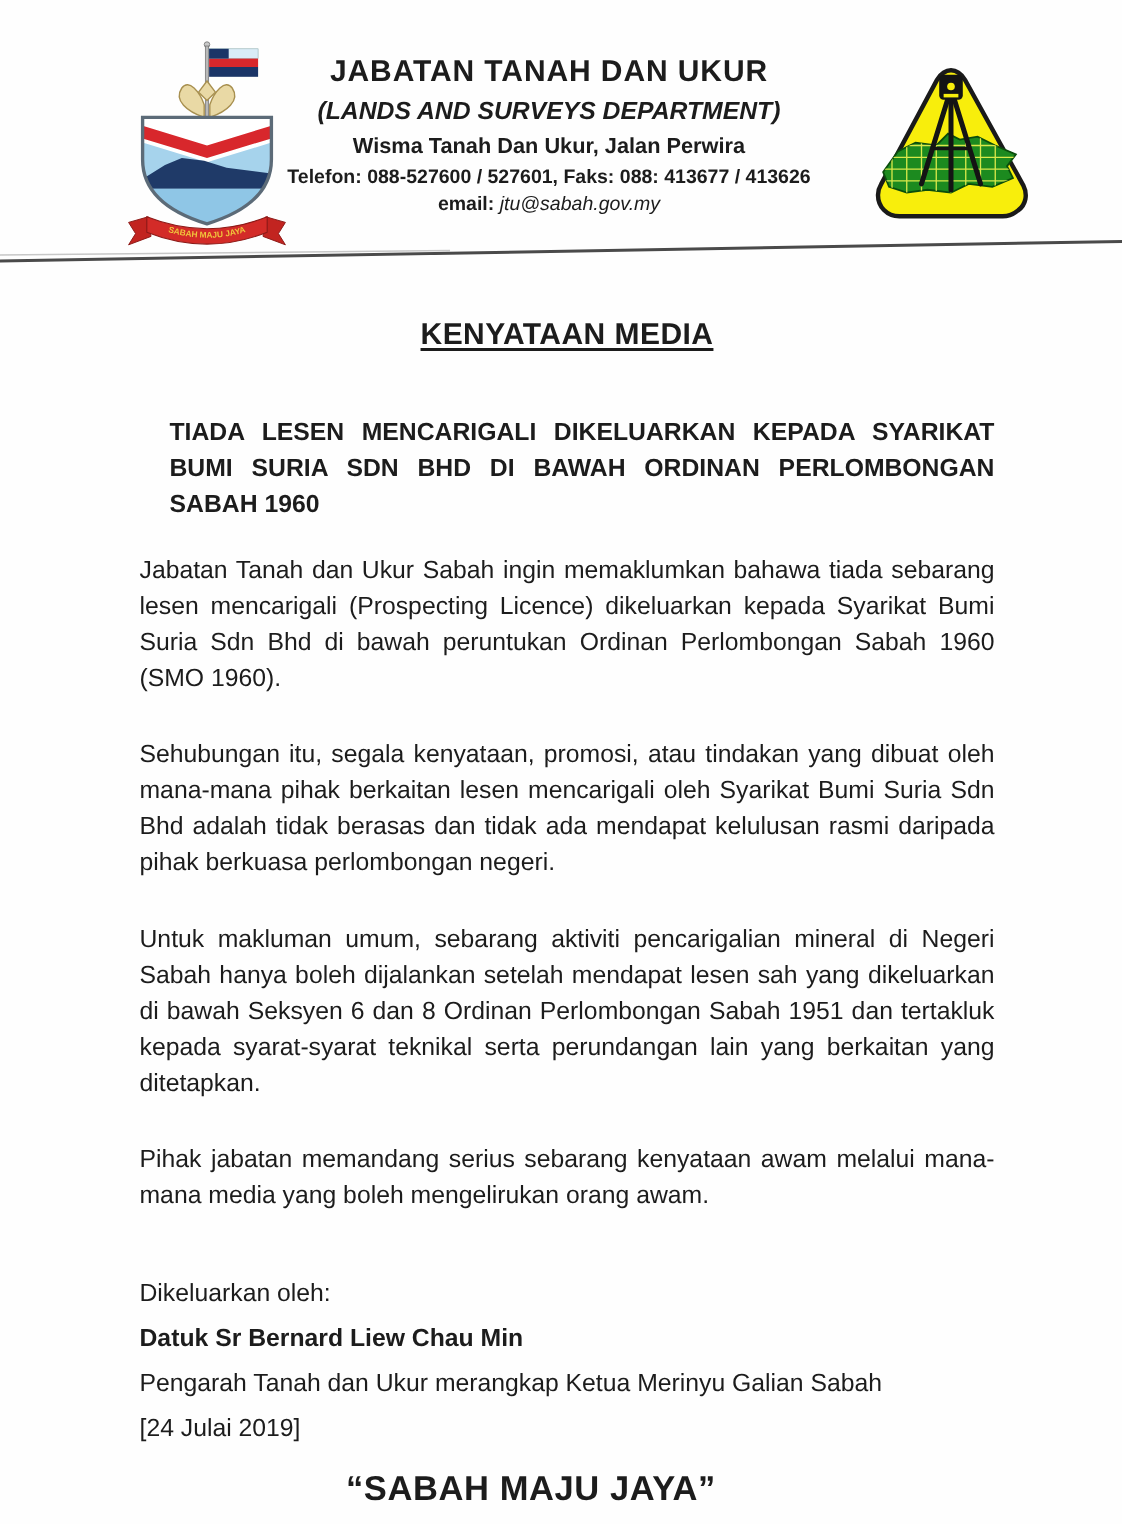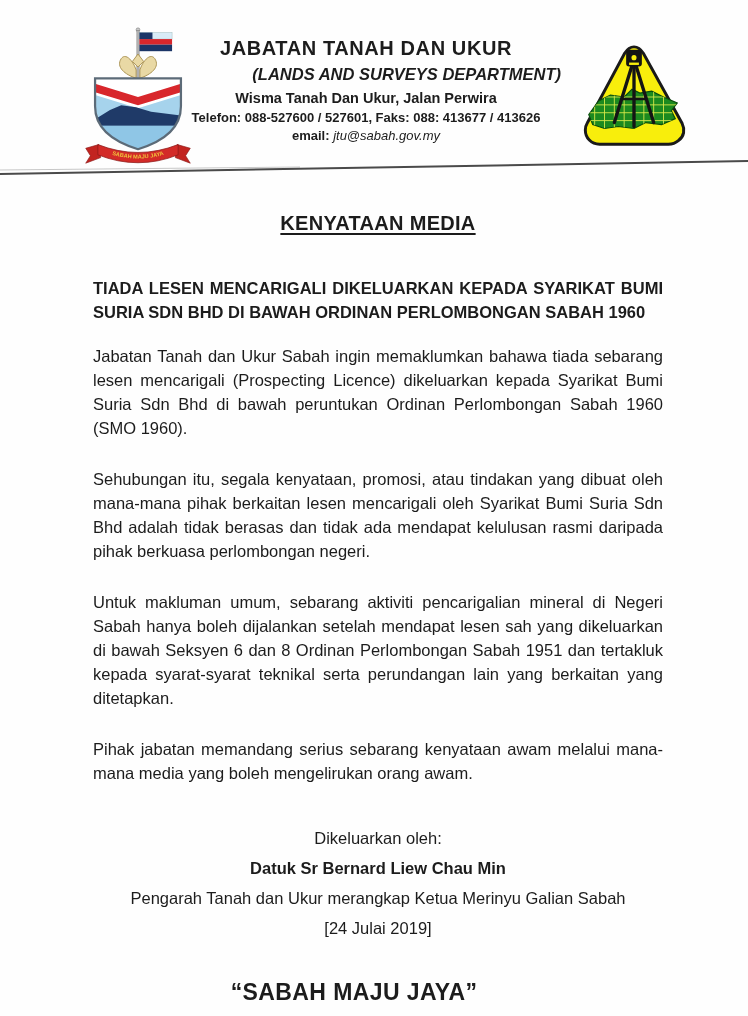--- a/index.html
+++ b/index.html
@@ -6,41 +6,41 @@
   .page {
     position:relative; width:748px; height:1016px; background:#fefefe;
     font-family:"Liberation Sans", sans-serif; color:#1c1c1c; overflow:hidden;
   }
   
   .letterhead { position:absolute; top:0; left:0; width:748px; height:178px; }
   .crest { position:absolute; left:82px; top:24px; width:112px; height:144px; }
   .emblem { position:absolute; left:574px; top:38px; width:120px; height:118px; }
   .head-text { position:absolute; left:171px; top:36px; width:390px; text-align:center; }
   .dept-name { font-size:20px; font-weight:bold; letter-spacing:0.6px; line-height:24px; margin-bottom:4px; }
-  .dept-name-en { font-size:16.5px; font-style:italic; font-weight:600; line-height:20px; margin-bottom:6px;text-align:right; }
+  .dept-name-en { font-size:16.5px; font-style:italic; font-weight:600; line-height:20px; margin-bottom:6px; }
   .addr { font-size:14.5px; font-weight:bold; line-height:17px; margin-bottom:3px; }
   .phone { font-size:13px; font-weight:bold; line-height:16px; margin-bottom:2px; }
   .email-line { font-size:13px; line-height:16px; }
   .email-line .lbl { font-weight:bold; }
   .email-line .adr { font-style:italic; }
   .divider { position:absolute; left:0; top:155px; width:748px; height:24px; }
   
   .content {
     position:absolute; left:93px; top:211px; width:570px;
     font-size:16.5px; line-height:24px; text-align:justify;
   }
   .doc-title {
     text-align:center; font-size:20px; font-weight:bold; letter-spacing:0.3px;
     text-decoration:underline; text-underline-offset:3px; text-decoration-thickness:2px;
     margin:0 0 41px 0; line-height:24px;
   }
   .subject { font-weight:bold; margin:0 0 20px 0; }
   .content p { margin:0 0 27px 0; }
   .content p.p-last { margin-bottom:38px; }
-  .signature { line-height:30px; text-align:center; }
+  .signature { line-height:30px; text-align:left; }
   .sig-name { font-weight:bold; }
   .footer-motto {
     position:absolute; left:0; top:979px; width:708px; text-align:center;
     font-size:23px; font-weight:bold; letter-spacing:0.4px;
   }
 </style>
 </head>
 <body>
 
 <div class="page">
@@ -143,21 +143,21 @@
   </header>
 
   <svg class="divider" viewBox="0 0 748 24" preserveAspectRatio="none">
     <line x1="0" y1="15" x2="300" y2="12" stroke="#9a9a9a" stroke-width="1" opacity="0.55"></line>
     <line x1="0" y1="19" x2="748" y2="6" stroke="#4a4a4a" stroke-width="2"></line>
   </svg>
 
   <main class="content">
     <h1 class="doc-title">KENYATAAN MEDIA</h1>
 
-    <h2 class="subject" style="font-size:inherit;">TIADA LESEN MENCARIGALI DIKELUARKAN KEPADA SYARIKAT BUMI SURIA SDN BHD DI BAWAH ORDINAN PERLOMBONGAN SABAH 1960</h2>
+    <h2 class="subject" style="font-size:inherit;margin-left:20px;">TIADA LESEN MENCARIGALI DIKELUARKAN KEPADA SYARIKAT BUMI SURIA SDN BHD DI BAWAH ORDINAN PERLOMBONGAN SABAH 1960</h2>
 
     <p>Jabatan Tanah dan Ukur Sabah ingin memaklumkan bahawa tiada sebarang lesen mencarigali (Prospecting Licence) dikeluarkan kepada Syarikat Bumi Suria Sdn Bhd di bawah peruntukan Ordinan Perlombongan Sabah 1960 (SMO 1960).</p>
     <p>Sehubungan itu, segala kenyataan, promosi, atau tindakan yang dibuat oleh mana-mana pihak berkaitan lesen mencarigali oleh Syarikat Bumi Suria Sdn Bhd adalah tidak berasas dan tidak ada mendapat kelulusan rasmi daripada pihak berkuasa perlombongan negeri.</p>
     <p>Untuk makluman umum, sebarang aktiviti pencarigalian mineral di Negeri Sabah hanya boleh dijalankan setelah mendapat lesen sah yang dikeluarkan di bawah Seksyen 6 dan 8 Ordinan Perlombongan Sabah 1951 dan tertakluk kepada syarat-syarat teknikal serta perundangan lain yang berkaitan yang ditetapkan.</p>
     <p class="p-last">Pihak jabatan memandang serius sebarang kenyataan awam melalui mana-mana media yang boleh mengelirukan orang awam.</p>
 
     <div class="signature">
       <div>Dikeluarkan oleh:</div>
       <div class="sig-name">Datuk Sr Bernard Liew Chau Min</div>
       <div>Pengarah Tanah dan Ukur merangkap Ketua Merinyu Galian Sabah</div>

